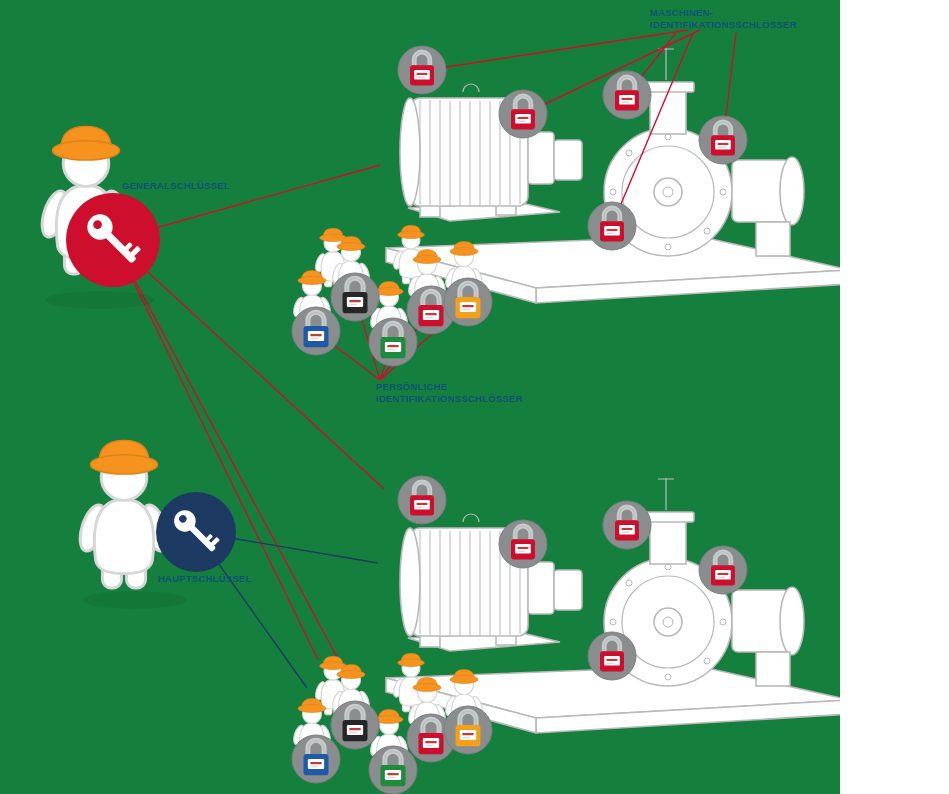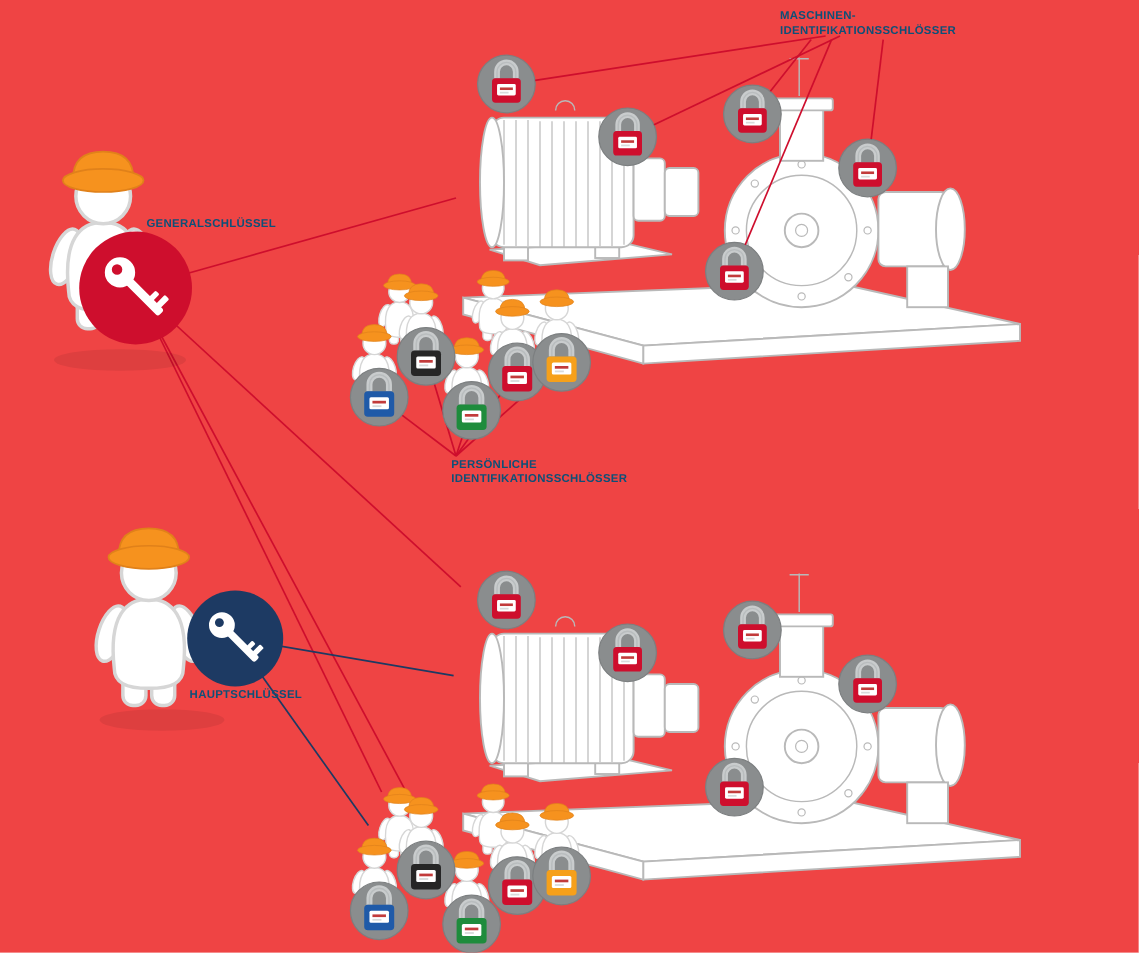--- a/index.html
+++ b/index.html
@@ -1,16 +1,16 @@
 <!DOCTYPE html>
 <html style="--red: #ce0e2d; --navy: #1d3a63; --label-blue: #0d5078; --hat-orange: #f6921e; --hat-stroke: #e0811a; --badge-gray: #8a8d8e; --lock-red: #ce0e2d; --sketch-line: #b9b9b9; --figure-stroke: #d6d6d6;"><head>
 <meta charset="utf-8">
 <style>
   html,body{margin:0;padding:0;background:#fff;}
-  .canvas{width:949px;height:794px;position:relative;background:#ef4444;overflow:hidden;
+  .canvas{width:840px;height:794px;position:relative;background:#15803d;overflow:hidden;
           font-family:"Liberation Sans",sans-serif;}
   svg{position:absolute;left:0;top:0;}
   
   .mfill{fill:#fff;stroke:var(--sketch-line,#b9b9b9);stroke-width:1.6;}
   .mline{fill:none;stroke:var(--sketch-line,#b9b9b9);stroke-width:1;}
   .mthin{fill:none;stroke:var(--sketch-line,#b9b9b9);stroke-width:1.2;}
   .mdot{fill:#fff;stroke:var(--sketch-line,#b9b9b9);stroke-width:1;}
   
   .fig-body{fill:#fff;stroke:var(--figure-stroke,#d6d6d6);stroke-width:1.2;}
   .hat{fill:var(--hat-orange,#f6921e);stroke:var(--hat-stroke,#e0811a);stroke-width:.6;}

